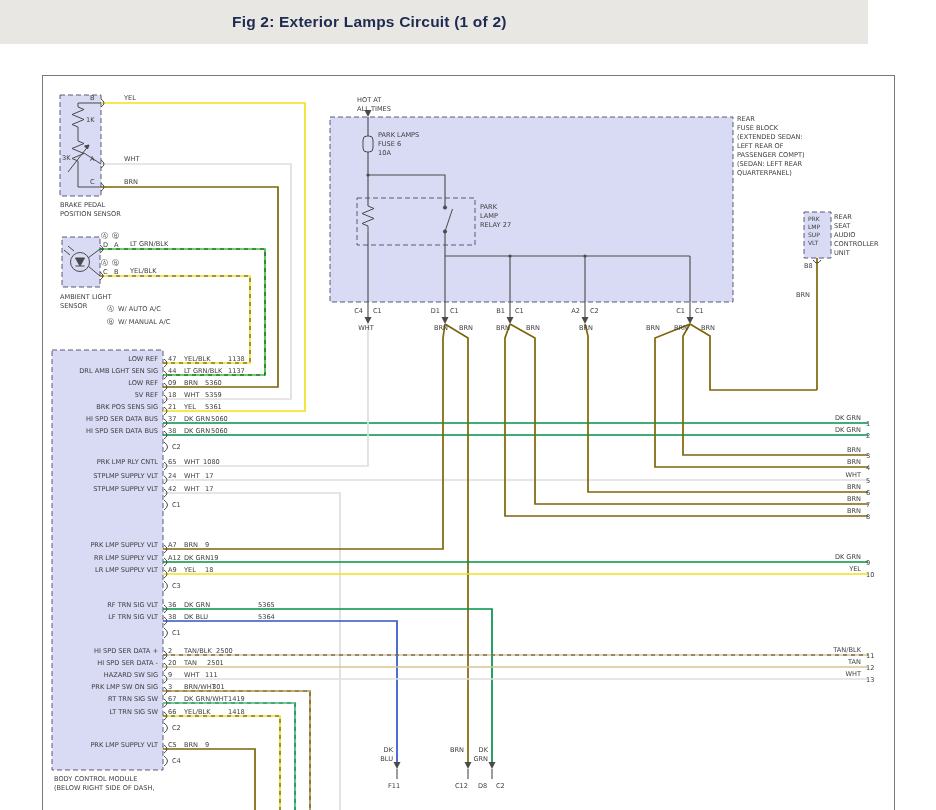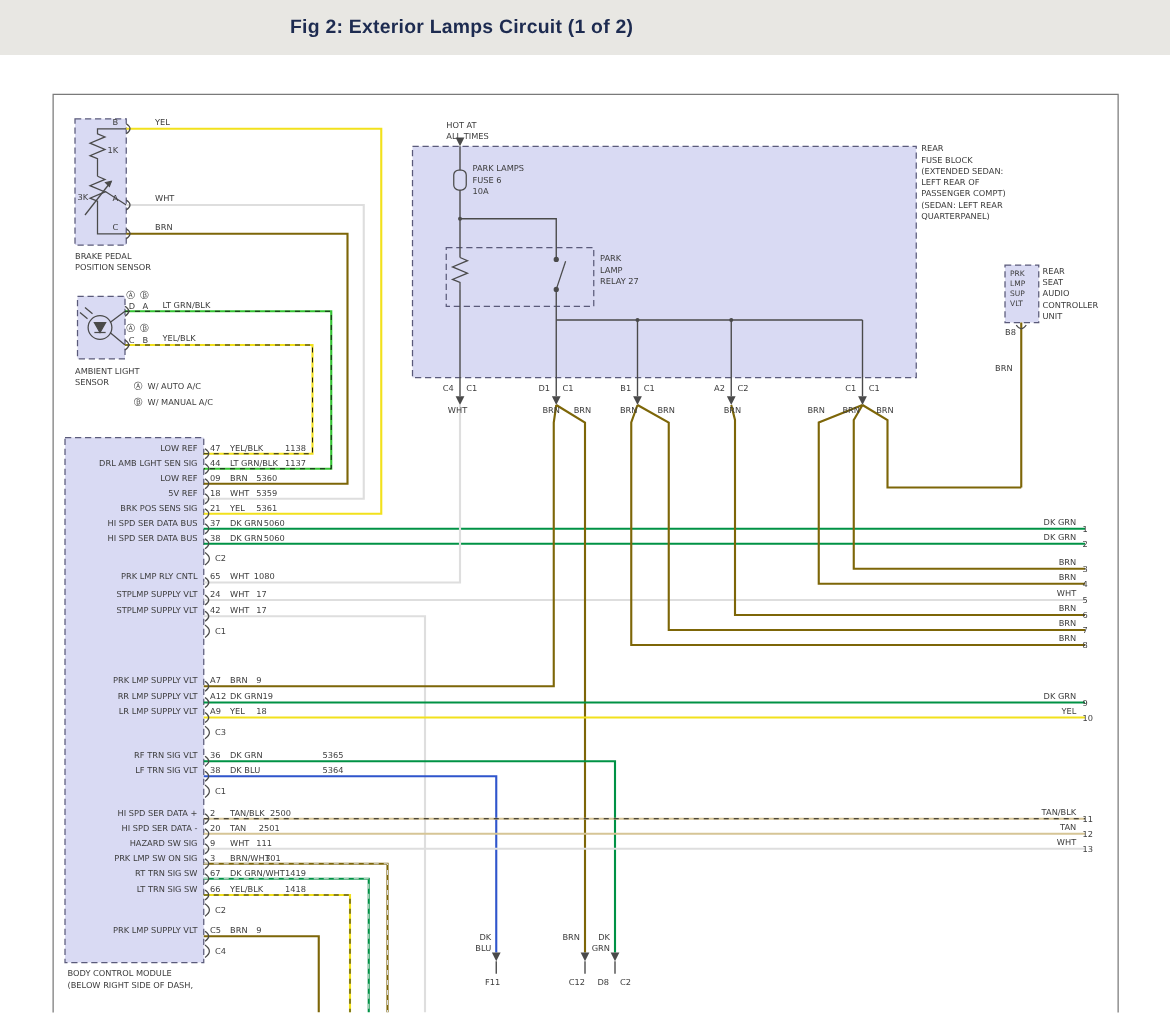--- a/index.html
+++ b/index.html
@@ -1,17 +1,17 @@
 <!DOCTYPE html>
 <html style="--header-bg: #e8e7e3; --title-color: #1d2b50; --page-bg: #ffffff;"><head>
 <meta charset="utf-8">
 <style>
   html,body{margin:0;padding:0;}
   body{width:936px;height:810px;background:var(--page-bg,#ffffff);overflow:hidden;position:relative;font-family:"Liberation Sans",sans-serif;}
-  #titlebar{position:absolute;top:0;left:0;width:936px;height:44px;background:var(--header-bg,#e8e7e3);z-index:2;}
+  #titlebar{position:absolute;top:0;left:0;width:868px;height:44px;background:var(--header-bg,#e8e7e3);z-index:2;}
   #titlebar h1{margin:0;padding:0 0 0 232px;line-height:44px;font-size:15.5px;font-weight:600;color:var(--title-color,#1d2b50);letter-spacing:.2px;}
   #diagram-wrap{position:absolute;top:0;left:0;width:936px;height:810px;z-index:1;}
   svg text{font-family:"DejaVu Sans",sans-serif;fill:#3d3d3d;}
 </style>
 </head>
 <body>
 
 <header id="titlebar">
   <h1>Fig 2: Exterior Lamps Circuit (1 of 2)</h1>
 </header>

